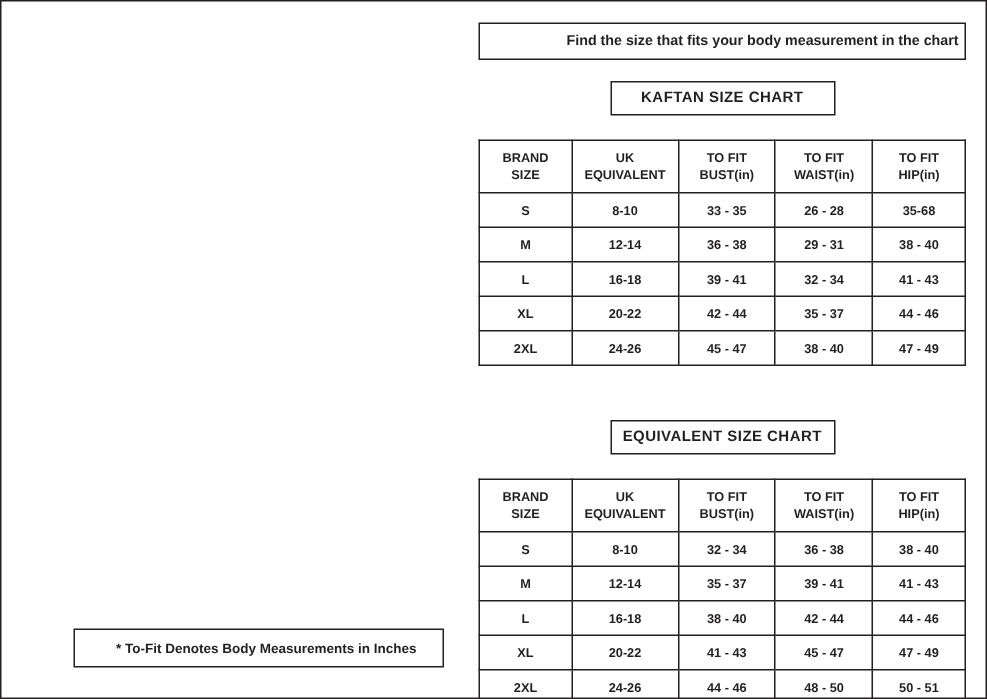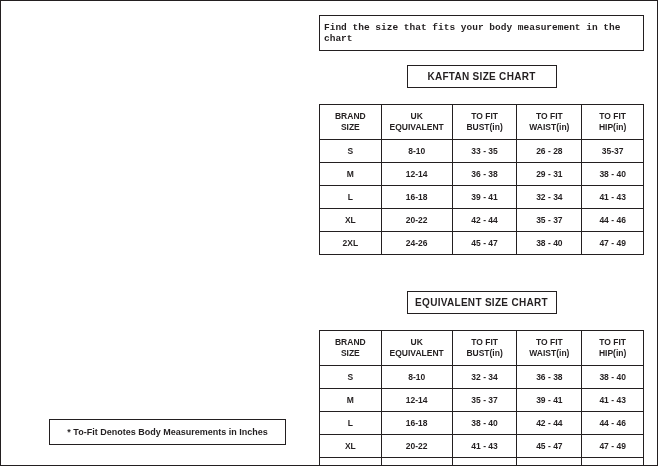--- a/index.html
+++ b/index.html
@@ -68,38 +68,38 @@
     left: 30px;
     top: 404px;
     width: 235px;
     height: 24px;
     border: 1px solid #231f20;
     display: flex;
     align-items: center;
     justify-content: center;
     font-size: 9px;
     font-weight: bold;
+    padding-left: 10px;
   }
 
   
   .right-panel {
     position: absolute;
     left: 318px;
     top: 14px;
     width: 325px;
   }
   .banner {
     width: 100%;
     box-sizing: border-box;
     border: 1px solid #231f20;
     padding: 6px 4px;
-    text-align: left;
+    text-align: right;
     font-size: 9.5px;
     font-weight: bold;
-    font-family: Liberation Mono, monospace;
   }
   .section-title-box {
     margin: 14px auto 16px auto;
     width: 150px;
     box-sizing: border-box;
     border: 1px solid #231f20;
     padding: 5px 4px;
     text-align: center;
     font-size: 10px;
     font-weight: bold;
@@ -183,21 +183,21 @@
             <span>HIP(in)</span>
           </th>
         </tr>
       </thead>
       <tbody>
         <tr>
           <td>S</td>
           <td>8-10</td>
           <td>33 - 35</td>
           <td>26 - 28</td>
-          <td>35-37</td>
+          <td>35-68</td>
         </tr>
         <tr>
           <td>M</td>
           <td>12-14</td>
           <td>36 - 38</td>
           <td>29 - 31</td>
           <td>38 - 40</td>
         </tr>
         <tr>
           <td>L</td>

